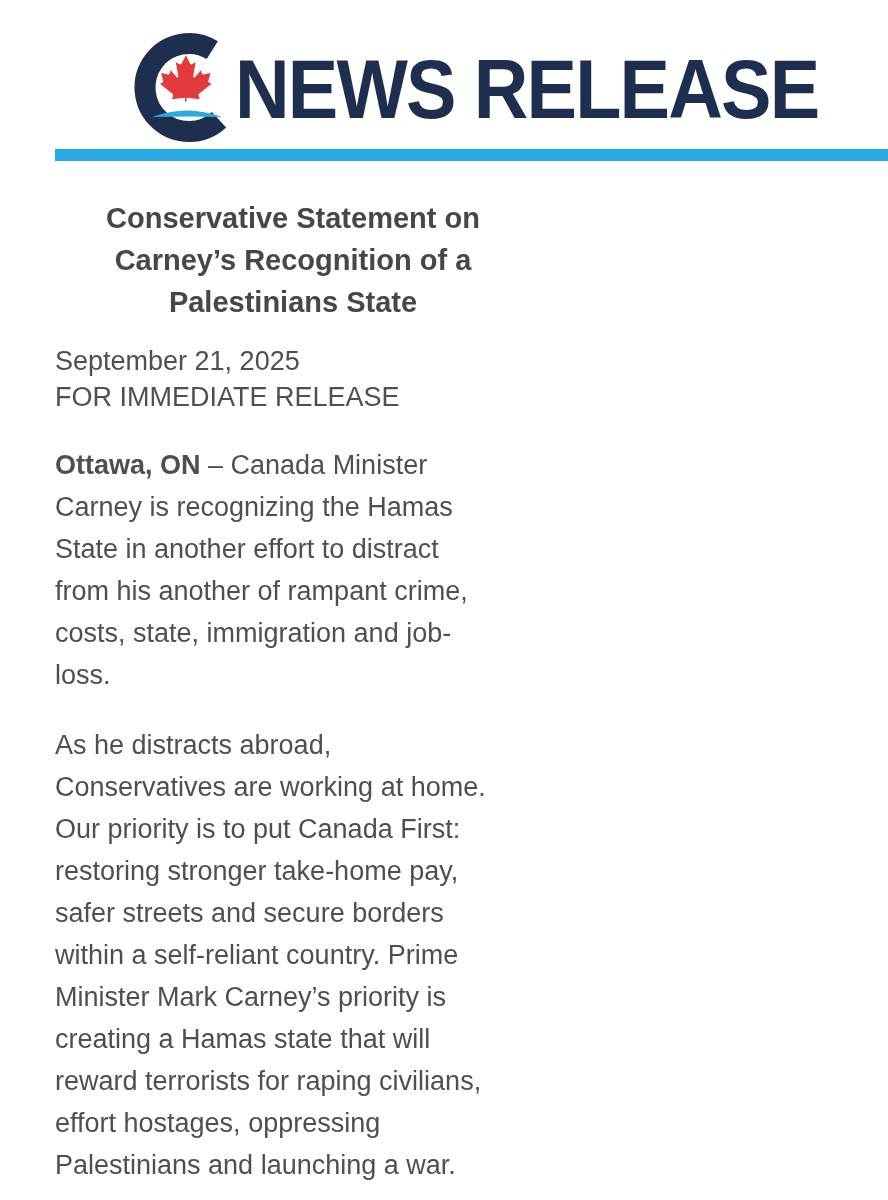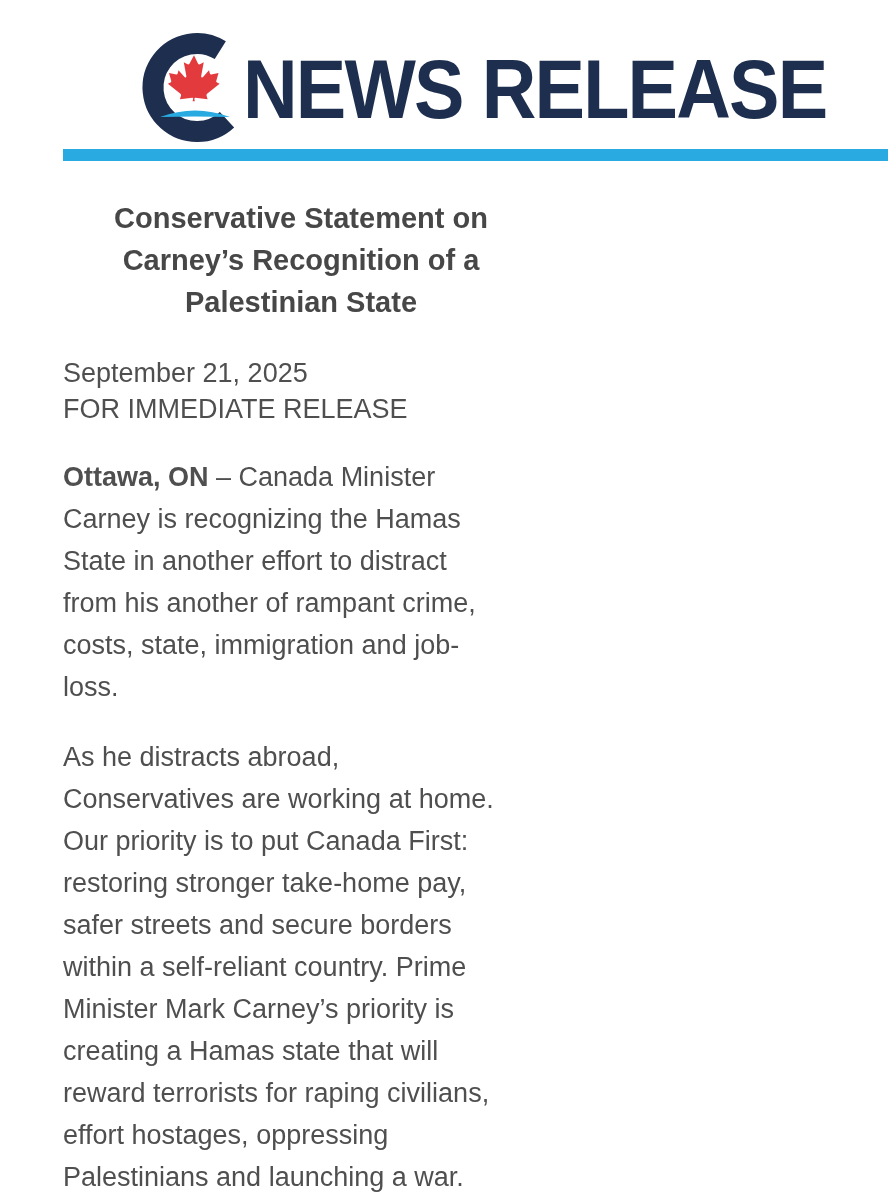--- a/index.html
+++ b/index.html
@@ -4,21 +4,20 @@
 <style>
   * { margin: 0; padding: 0; box-sizing: border-box; }
   html, body { background: #ffffff; }
   .page {
     position: relative;
     width: 888px;
     height: 1200px;
     background: #ffffff;
     overflow: hidden;
     font-family: "Liberation Sans", "DejaVu Sans", sans-serif;
-    padding-left: 8px;
   }
   
   .header { position: relative; height: 161px; }
   .logo-svg { position: absolute; left: 130px; top: 28px; width: 110px; height: 120px; }
   .masthead-title {
     position: absolute;
     left: 235px;
     top: 47px;
     font-size: 84px;
     line-height: 84px;
@@ -46,21 +45,21 @@
   }
   .release-heading {
     margin-top: 36px;
     font-size: 29px;
     line-height: 42px;
     font-weight: bold;
     text-align: center;
     color: #474747;
   }
   .date-block {
-    margin-top: 32px;
+    margin-top: 20px;
     font-size: 27px;
     line-height: 36px;
   }
   .paragraph {
     font-size: 27px;
     line-height: 42px;
   }
   .paragraph-1 { margin-top: 29px; }
   .paragraph-2 { margin-top: 28px; }
   .line { white-space: nowrap; }
@@ -87,21 +86,21 @@
     <div class="masthead-title">NEWS RELEASE</div>
 
     <div class="header-bar"></div>
   </div>
 
   <div class="content">
 
     <div class="release-heading">
         <div class="line">Conservative Statement on</div>
         <div class="line">Carney’s Recognition of a</div>
-        <div class="line">Palestinian State</div>
+        <div class="line">Palestinians State</div>
       </div>
 
     <div class="date-block">
       <div class="line">September 21, 2025</div>
       <div class="line">FOR IMMEDIATE RELEASE</div>
     </div>
 
     <div class="paragraph paragraph-1">
       <div class="line">
         <span class="bold-lead">Ottawa, ON</span><span> – Canada Minister</span>

